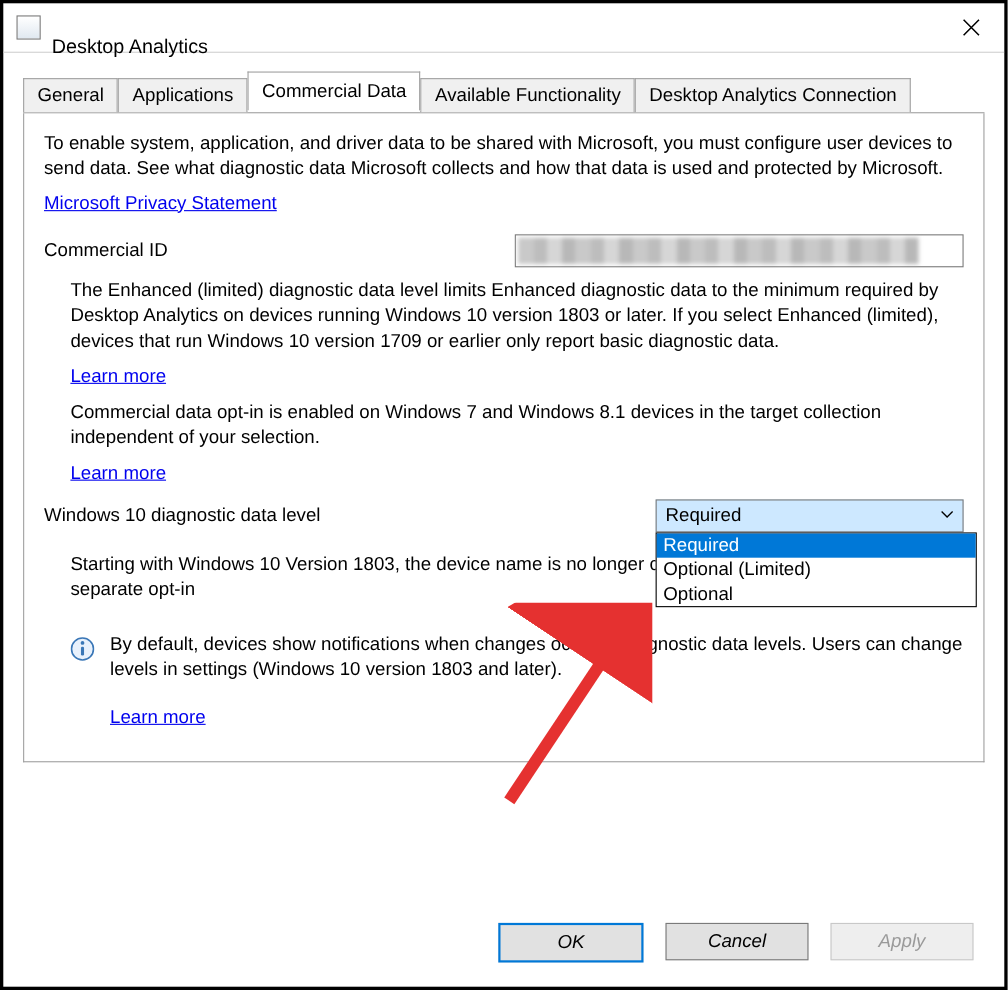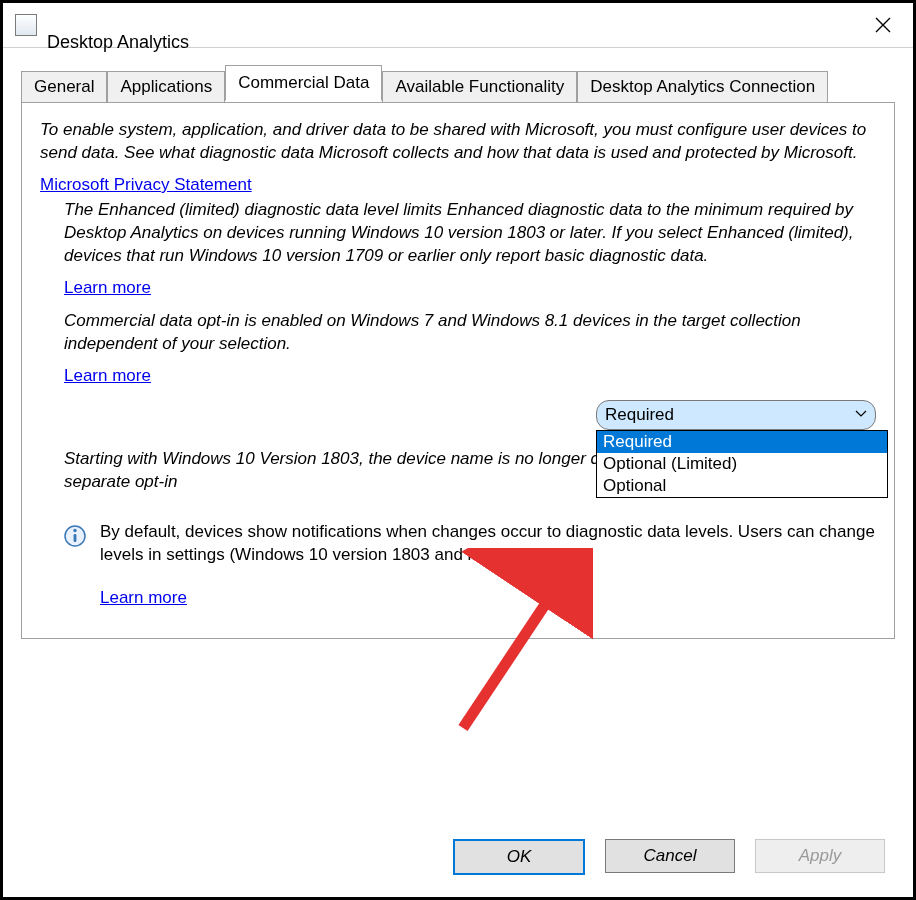--- a/index.html
+++ b/index.html
@@ -68,21 +68,21 @@
     padding-top:7px;
     padding-bottom:7px;
     border-bottom:1px solid #fff;
     z-index:2;
   }
   .tabpage{
     border:1px solid #a0a0a0;
     border-top:none;
     padding:12px 18px 28px 18px;
   }
-  .para{margin:4px 0 10px 0;line-height:1.35;font-style:italic;}
+  .para{margin:4px 0 10px 0;line-height:1.35;}
   a.link{color:var(--link);text-decoration:underline;cursor:pointer;}
   .indent{margin-left:24px;}
   .row{display:flex;align-items:center;margin:10px 0;}
   .row .lbl{flex:0 0 auto;}
   .row .field{margin-left:auto;}
   .idbox{
     width:408px;height:30px;
     border:1px solid #7a7a7a;
     background:#fff;
     box-sizing:border-box;
@@ -99,21 +99,20 @@
     border:1px solid #7a7a7a;
     box-sizing:border-box;
     display:flex;align-items:center;
     padding:0 8px;
     position:relative;
     background:#e6e6e6;
     cursor:pointer;
   }
   .combo.open{
     background:#cde8ff;
-    border-radius:13px;
   }
   .combo .chev{
     margin-left:auto;
   }
   .combo .chev svg{width:12px;height:12px;}
   .droplist{
     position:absolute;
     left:-1px;
     top:29px;
     width:290px;
@@ -193,28 +192,37 @@
     <div class="tab">Applications</div>
     <div class="tab active">Commercial Data</div>
     <div class="tab">Available Functionality</div>
     <div class="tab">Desktop Analytics Connection</div>
   </div>
 
   <div class="tabpage">
     <div class="para">To enable system, application, and driver data to be shared with Microsoft, you must configure user devices to send data. See what diagnostic data Microsoft collects and how that data is used and protected by Microsoft.</div>
     <div><a class="link">Microsoft Privacy Statement</a></div>
 
+    <div class="row indent" style="margin-top:18px;">
+      <div class="lbl">Commercial ID</div>
+      <div class="field">
+        <div class="idbox">
+            <div class="blur"></div>
+          </div>
+      </div>
+    </div>
 
     <div class="para indent">The Enhanced (limited) diagnostic data level limits Enhanced diagnostic data to the minimum required by Desktop Analytics on devices running Windows 10 version 1803 or later. If you select Enhanced (limited), devices that run Windows 10 version 1709 or earlier only report basic diagnostic data.</div>
     <div class="indent"><a class="link">Learn more</a></div>
 
     <div class="para indent" style="margin-top:12px;">Commercial data opt-in is enabled on Windows 7 and Windows 8.1 devices in the target collection independent of your selection.</div>
     <div class="indent"><a class="link">Learn more</a></div>
 
     <div class="row indent" style="margin-top:14px;">
+      <div class="lbl">Windows 10 diagnostic data level</div>
       <div class="field">
         <div class="combo open">
           <span>Required</span>
           <span class="chev">
             <svg viewBox="0 0 12 12">
                 <path d="M1 3 L6 8 L11 3" stroke="#000" stroke-width="1.2" fill="none"></path>
               </svg>
           </span>
           <div class="droplist">
             <div class="opt sel">Required</div>

